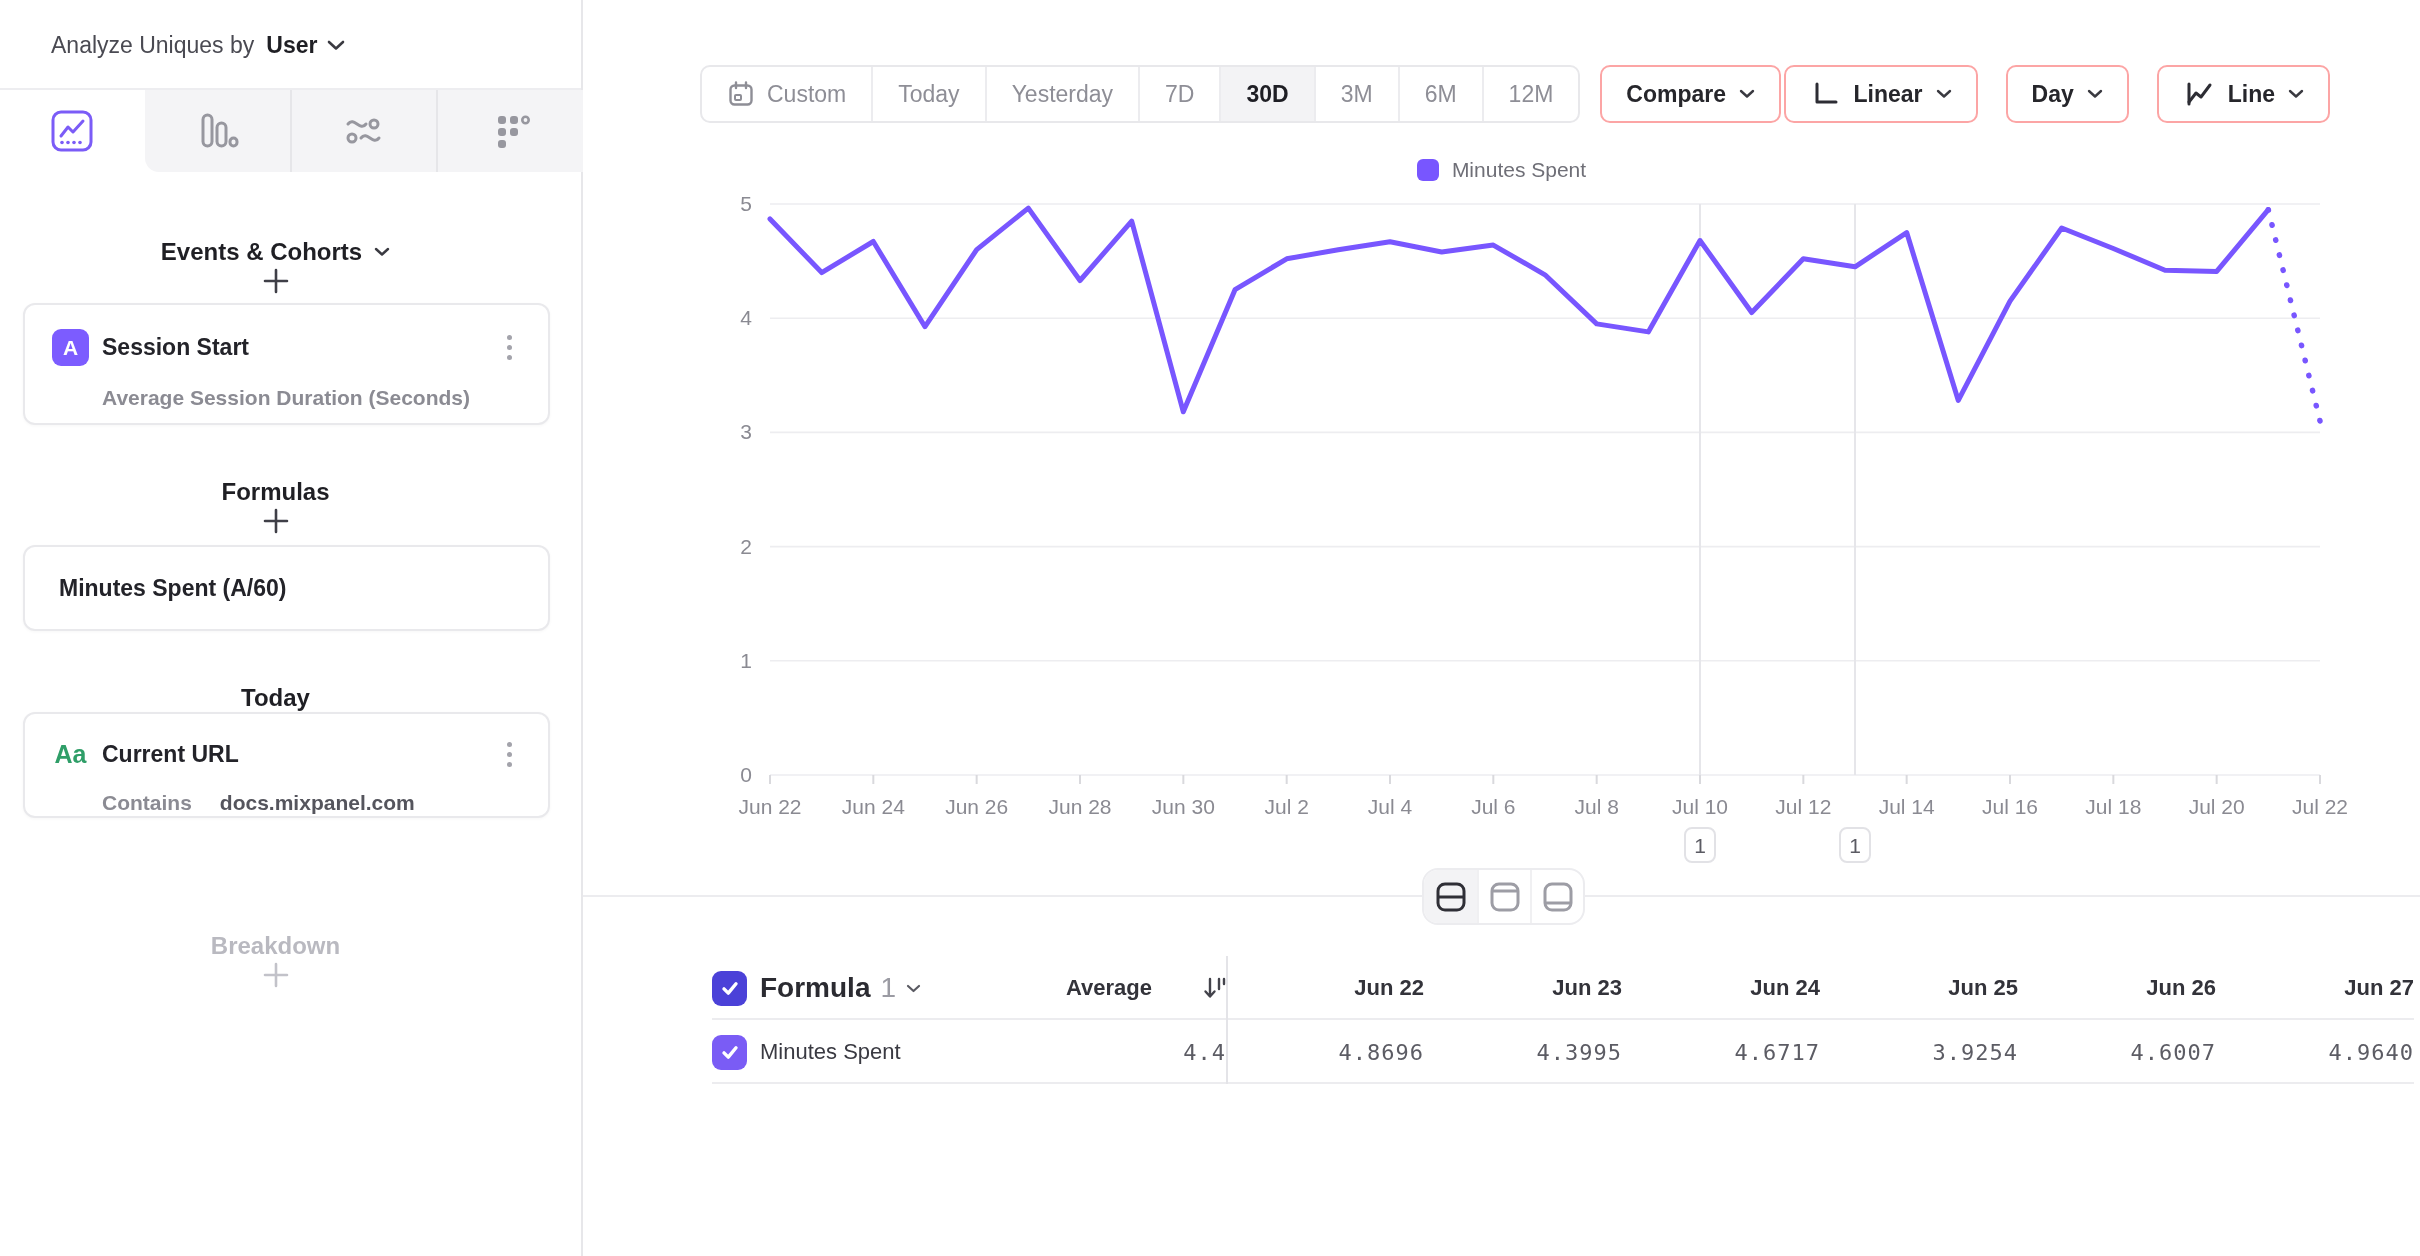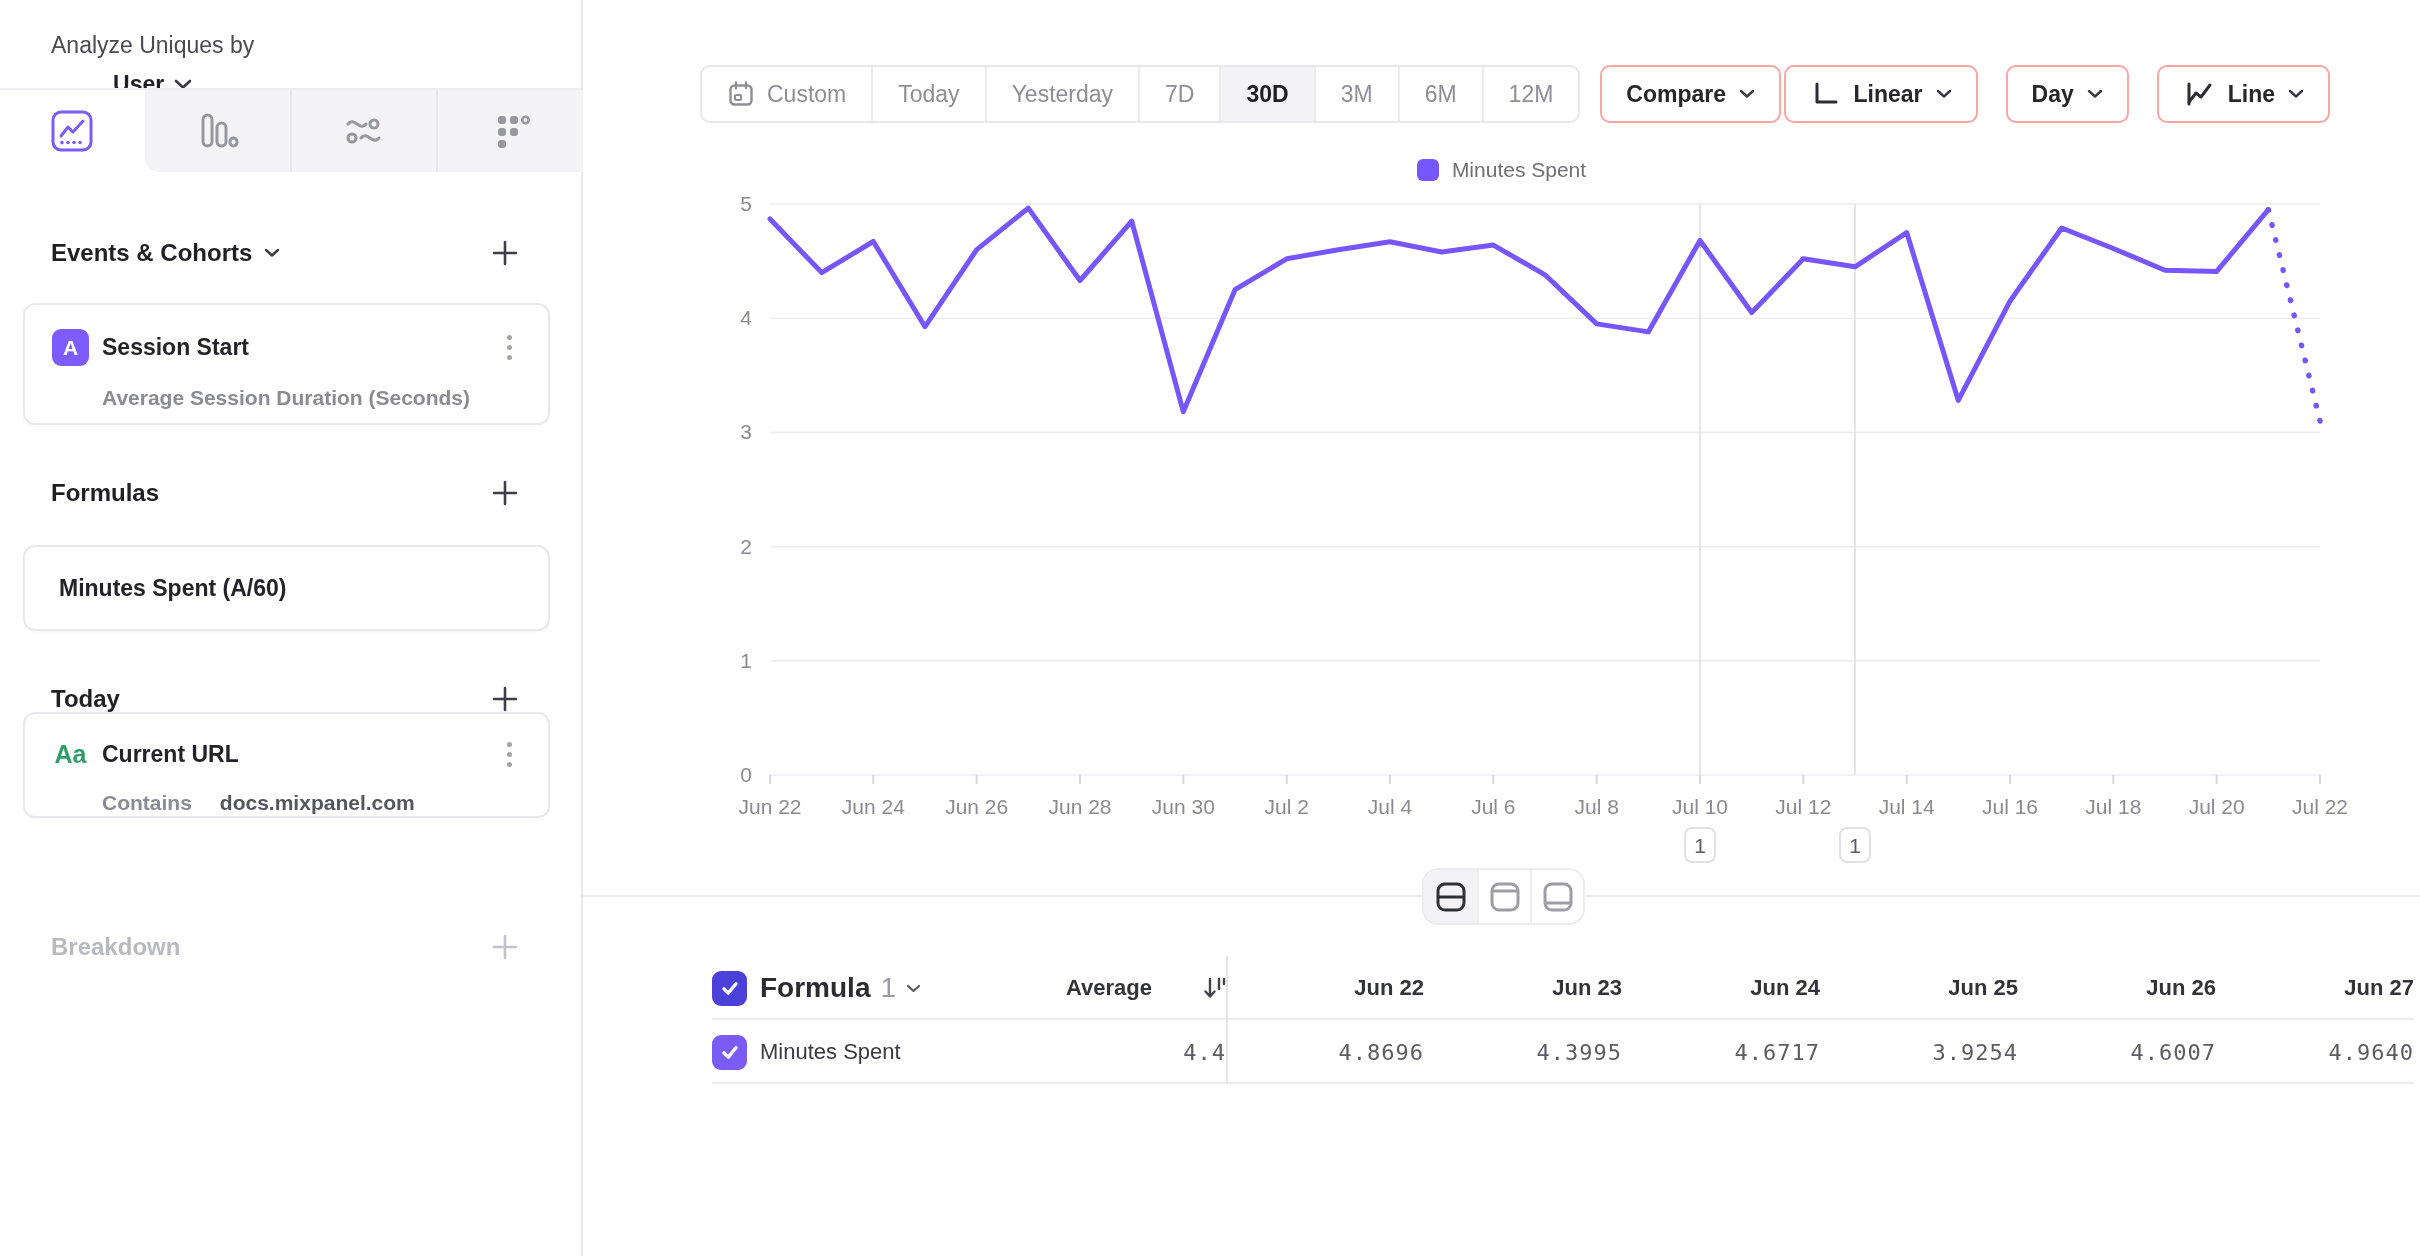--- a/index.html
+++ b/index.html
@@ -3,29 +3,29 @@
 <meta charset="utf-8">
 <style>
   * { margin:0; padding:0; box-sizing:border-box; }
   html,body { background:#fff; }
   .page {
     position:relative; width:2420px; height:1256px; overflow:hidden;
     font-family:"Liberation Sans", sans-serif; color:#26262b; background:#fff;
   }
   
   .sidebar { position:absolute; left:0; top:0; width:583px; height:1256px; background:#fff; border-right:2px solid #e7e7ea; }
-  .sb-header { position:absolute; top:32px; left:51px; display:flex; align-items:center; gap:12px; font-size:23px; color:#4a4a52;flex-direction:column; }
+  .sb-header { position:absolute; top:32px; left:51px; display:flex; align-items:center; gap:12px; font-size:23px; color:#4a4a52; }
   .sb-header .val { display:flex; align-items:center; gap:10px; font-weight:700; color:#1f1f24; cursor:pointer; }
   .sb-divider { position:absolute; top:88px; left:0; width:100%; height:2px; background:#ededf0; }
   .sb-tabs { position:absolute; top:90px; left:0; width:583px; height:82px; display:flex; }
   .sb-tab { flex:1; display:flex; align-items:center; justify-content:center; background:#f4f4f6; cursor:pointer; }
   .sb-tab.sel { background:#fff; }
   .sb-tab.g2 { border-bottom-left-radius:14px; }
   .sb-tab.g3, .sb-tab.g4 { border-left:2px solid #e6e6e9; }
-  .sec-head { position:absolute; left:51px; width:469px; display:flex; justify-content:space-between; align-items:center; font-size:24px; font-weight:700; color:#1f1f24; }
+  .sec-head { position:absolute; left:41px; width:469px; display:flex; justify-content:space-between; align-items:center; font-size:24px; font-weight:700; color:#1f1f24;flex-direction:column; }
   .sec-head .chev { margin-left:12px; }
   .sec-head .title-wrap { display:flex; align-items:center; cursor:pointer; }
   .sec-head.muted, .sec-head.muted .title-wrap { color:#b9b9c0; }
   .plus-btn { cursor:pointer; display:flex; align-items:center; }
   .card { position:absolute; left:23px; width:527px; background:#fff; border:2px solid #e9e9ec; border-radius:12px; box-shadow:0 1px 3px rgba(40,40,60,.04); cursor:pointer; }
   .card-inner { padding:24px 30px 24px 27px; }
   .card-row1 { display:flex; align-items:center; gap:13px; }
   .badge-a { width:37px; height:37px; border-radius:9px; background:#7c5cff; color:#fff; font-size:21px; font-weight:700; display:flex; align-items:center; justify-content:center; flex:0 0 auto; }
   .badge-aa { width:37px; text-align:center; color:#2f9e68; font-size:25px; font-weight:700; flex:0 0 auto; }
   .card-title { font-size:23px; font-weight:600; color:#232329; }

